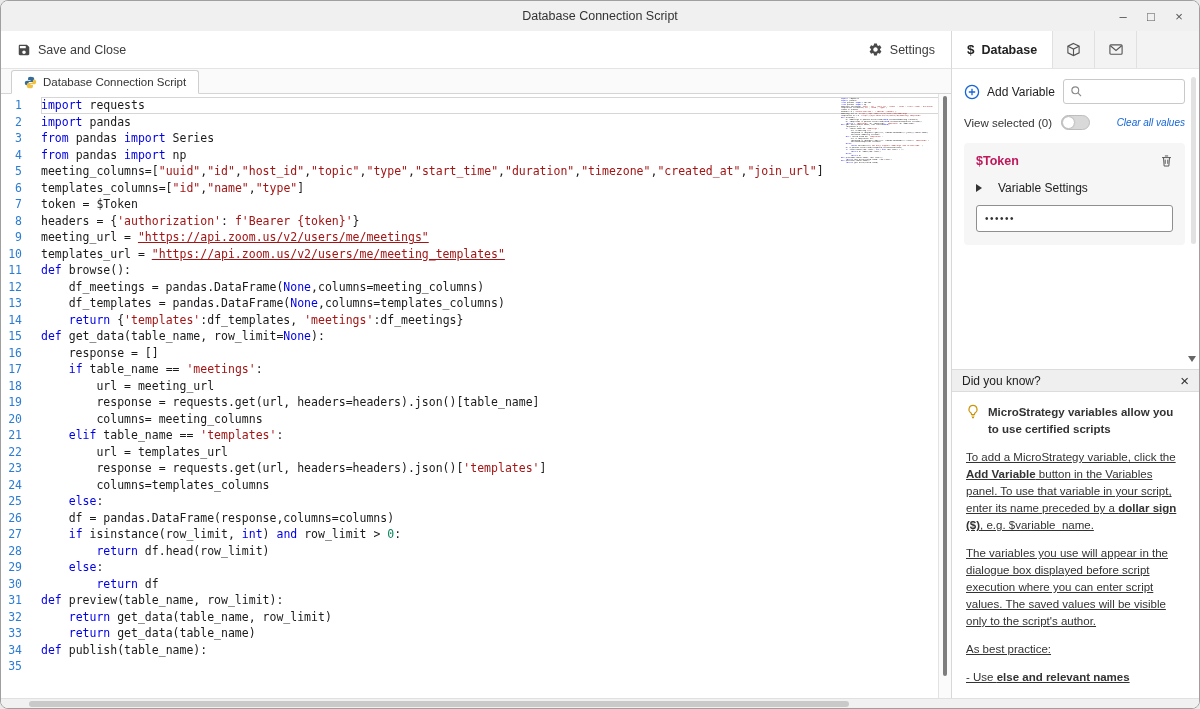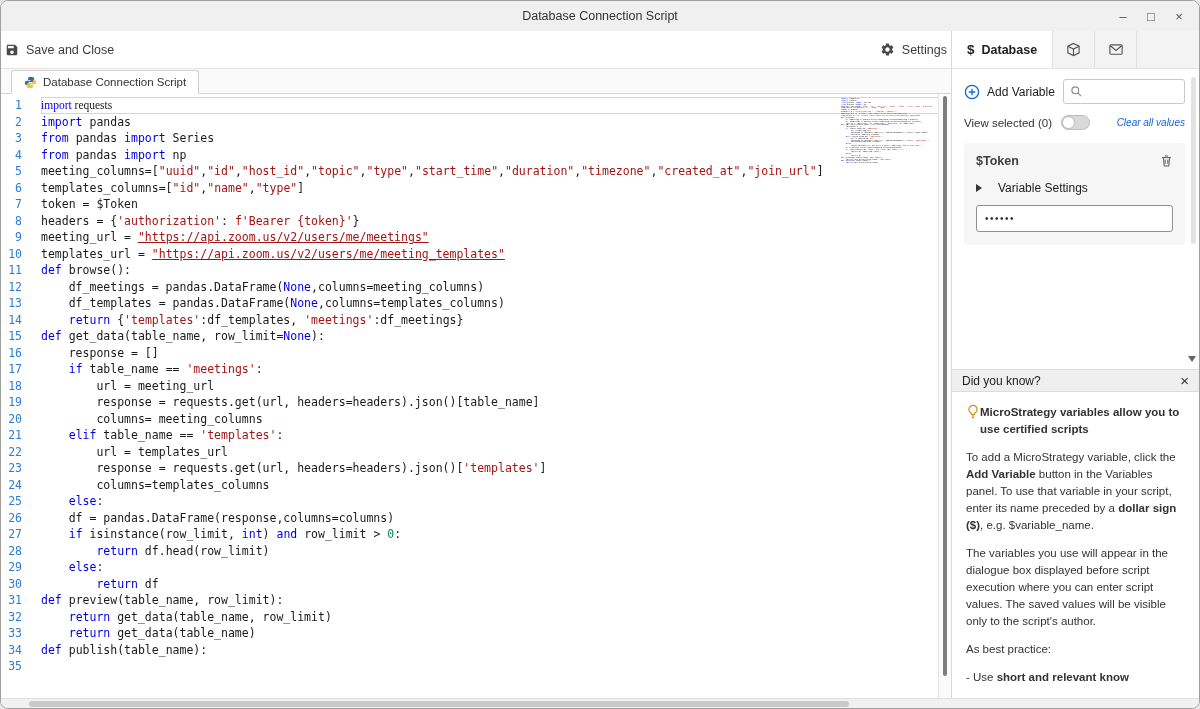--- a/index.html
+++ b/index.html
@@ -9,21 +9,21 @@
 
   
   .titlebar { flex:0 0 30px; background:#f0f0f0; display:flex; align-items:center; position:relative; }
   .titlebar .title { position:absolute; left:0; right:0; text-align:center; font-size:12.5px; color:#333; }
   .win-controls { margin-left:auto; display:flex; z-index:1; padding-right:6px; }
   .win-btn { width:28px; height:30px; display:flex; align-items:center; justify-content:center;
     font-size:13px; color:#555; }
 
   
   .toolbar-row { flex:0 0 38px; display:flex; }
-  .toolbar { flex:1; background:#fff; border-bottom:1px solid #e4e4e4; display:flex; align-items:center; padding:0 4px; }
+  .toolbar { flex:1; background:#fff; border-bottom:1px solid #e4e4e4; display:flex; align-items:center; padding:0 16px; }
   .tool-btn { display:flex; align-items:center; gap:7px; font-size:12.5px; color:#3c3c3c; cursor:default; }
   .toolbar .flex-spacer { flex:1; }
   .panel-tabs { width:248px; background:#f3f3f3; border-left:1px solid #d8d8d8; border-bottom:1px solid #e4e4e4;
     display:flex; align-items:stretch; }
   .var-tab { display:flex; align-items:center; gap:7px; padding:0 15px; background:#fff;
     border-right:1px solid #e0e0e0; font-size:12.5px; font-weight:bold; color:#222; }
   .dollar-glyph { font-weight:bold; font-size:13.5px; color:#222; }
   .icon-tab { width:42px; display:flex; align-items:center; justify-content:center; border-right:1px solid #e0e0e0; }
 
   
@@ -33,21 +33,21 @@
   .editor-tab { height:24px; margin-bottom:-1px; display:flex; align-items:center; gap:6px; padding:0 12px;
     border:1px solid #cfcfcf; border-bottom:1px solid #fff; background:#fff; font-size:11.5px; color:#333;
     border-radius:3px 3px 0 0; }
 
   .editor { flex:1; position:relative; background:#fff; overflow:hidden; }
   .code-area { display:flex; font-family:"DejaVu Sans Mono", monospace; font-size:11.5px; line-height:16.5px; padding-top:3px; }
   .gutter { flex:0 0 34px; text-align:right; padding-right:13px; color:#2b7cd3; }
   .line-num { height:16.5px; }
   .code-content { flex:1; padding-left:6px; min-width:0; }
   .code-line { height:16.5px; white-space:pre; color:#1a1a1a; }
-  .code-line.current { width:927px; box-shadow:inset 0 0 0 1px #d6d6d6;font-family:Liberation Serif, serif; }
+  .code-line.current { width:927px; box-shadow:inset 0 0 0 1px #d6d6d6; }
   .tok-k { color:#0000e8; }
   .tok-p { color:#1a1a1a; }
   .tok-s { color:#a31515; }
   .tok-u { color:#a31515; text-decoration:underline; }
   .tok-n { color:#098658; }
 
   .minimap { position:absolute; top:4px; right:18px; width:92px;
     font-family:"DejaVu Sans Mono", monospace; font-size:2px; line-height:1.9px; overflow:hidden; opacity:.95; }
   .mini-line { height:1.9px; white-space:pre; overflow:hidden; }
 
@@ -65,36 +65,36 @@
   .search-box { width:122px; height:25px; border:1px solid #c9c9c9; border-radius:3px; display:flex; align-items:center;
     padding:0 6px; gap:5px; background:#fff; }
   .search-box input { border:none; outline:none; width:100%; font-size:11px; font-family:"Liberation Sans",sans-serif; }
   .vars-row2 { display:flex; align-items:center; margin-top:11px; gap:9px; font-size:11.5px; color:#333; }
   .toggle { width:29px; height:15px; background:#d9d9d9; border:1px solid #bdbdbd; border-radius:9px; position:relative; }
   .toggle .knob { position:absolute; left:1px; top:1px; width:11px; height:11px; border-radius:50%; background:#fff;
     box-shadow:0 0 2px rgba(0,0,0,.35); }
   .clear-link { color:#1565d8; margin-left:auto; font-size:10px;font-style:italic; }
   .var-card { margin-top:13px; background:#f6f6f6; border-radius:4px; padding:11px 12px 13px; }
   .var-card-head { display:flex; align-items:center; justify-content:space-between; }
-  .var-name { font-weight:bold; font-size:12.5px; color:#404040; }
+  .var-name { font-weight:bold; font-size:12.5px; color:#be185d; }
   .settings-row { display:flex; align-items:center; gap:16px; margin-top:13px; font-size:12px; color:#222; }
   .tri-right { width:0; height:0; border-left:6px solid #333; border-top:4px solid transparent; border-bottom:4px solid transparent; }
   .value-input { margin-top:10px; width:100%; height:27px; border:1px solid #8f8f8f; border-radius:3px; background:#fff;
     font-size:10px; letter-spacing:1.5px; padding:0 8px; color:#333; font-family:"Liberation Sans",sans-serif; }
   .vars-scrollbar { position:absolute; right:3px; top:8px; bottom:22px; width:5px; }
   .vars-thumb { width:5px; height:62%; background:#e2e2e2; border-radius:3px; }
   .scroll-down-arrow { position:absolute; right:3px; bottom:7px; width:0; height:0;
     border-top:6px solid #666; border-left:4px solid transparent; border-right:4px solid transparent; }
 
   .dyk-header { flex:0 0 23px; background:#efefef; border-top:1px solid #dcdcdc; border-bottom:1px solid #dcdcdc;
     display:flex; align-items:center; padding:0 10px; font-size:12px; color:#222; }
   .dyk-close { margin-left:auto; font-size:15px; color:#333; line-height:1; }
   .dyk-content { flex:1; overflow:hidden; padding:12px 14px 0; font-size:11.5px; line-height:1.48; color:#333; }
-  .tip-head { display:flex; gap:0; font-weight:bold; }
-  .dyk-para { margin-top:11px; }
+  .tip-head { display:flex; gap:8px; font-weight:bold; }
+  .dyk-para { margin-top:11px;text-decoration:underline; }
   .seg-bold { font-weight:bold; }
   svg { display:block; }
 </style>
 </head>
 <body>
 
 <div class="window">
 
   <div class="titlebar">
     <div class="title">Database Connection Script</div>
@@ -346,21 +346,21 @@
                 <path d="M8 1.5a4.6 4.6 0 0 0-2.6 8.4c.5.4.9 1 .9 1.6v.3h3.4v-.3c0-.6.4-1.2.9-1.6A4.6 4.6 0 0 0 8 1.5z" fill="none" stroke="#c9940a" stroke-width="1.3"></path>
                 <path d="M6.3 13.6h3.4M6.9 15.4h2.2" stroke="#c9940a" stroke-width="1.2"></path>
               </svg>
           </span>
           <span>MicroStrategy variables allow you to use certified scripts</span>
         </div>
         <div>
             <div class="dyk-para"><span>To add a MicroStrategy variable, click the </span><span class="seg-bold">Add Variable</span><span> button in the Variables panel. To use that variable in your script, enter its name preceded by a </span><span class="seg-bold">dollar sign ($)</span><span>, e.g. $variable_name.</span></div>
             <div class="dyk-para"><span>The variables you use will appear in the dialogue box displayed before script execution where you can enter script values. The saved values will be visible only to the script's author.</span></div>
             <div class="dyk-para"><span>As best practice:</span></div>
-            <div class="dyk-para"><span>- Use </span><span class="seg-bold">short and relevant know</span></div>
+            <div class="dyk-para"><span>- Use </span><span class="seg-bold">else and relevant names</span></div>
             <div class="dyk-para"></div>
           </div>
       </div>
     </div>
   </div>
 
   <div class="bottom-scroll">
     <div class="h-thumb"></div>
   </div>
 </div>

